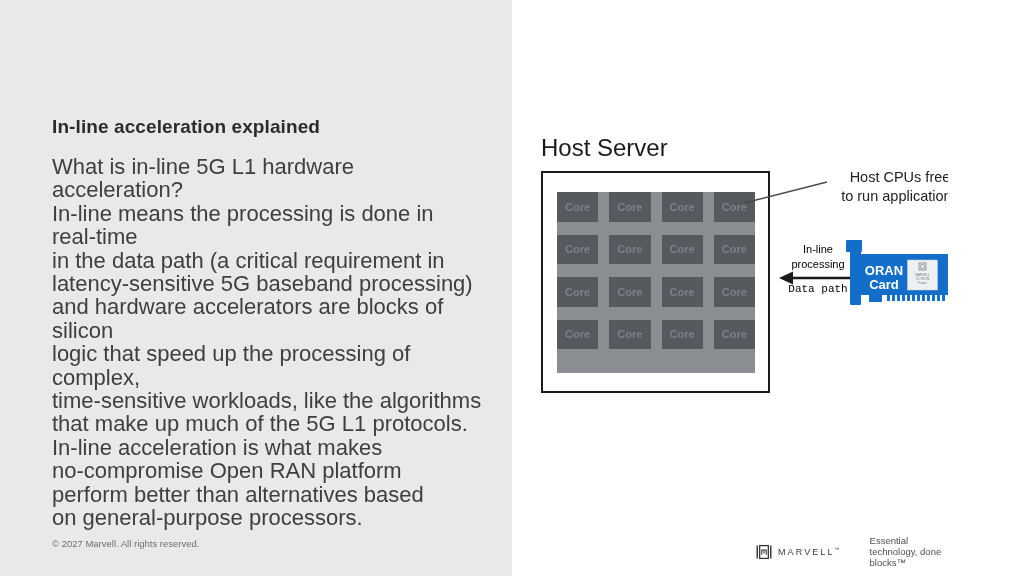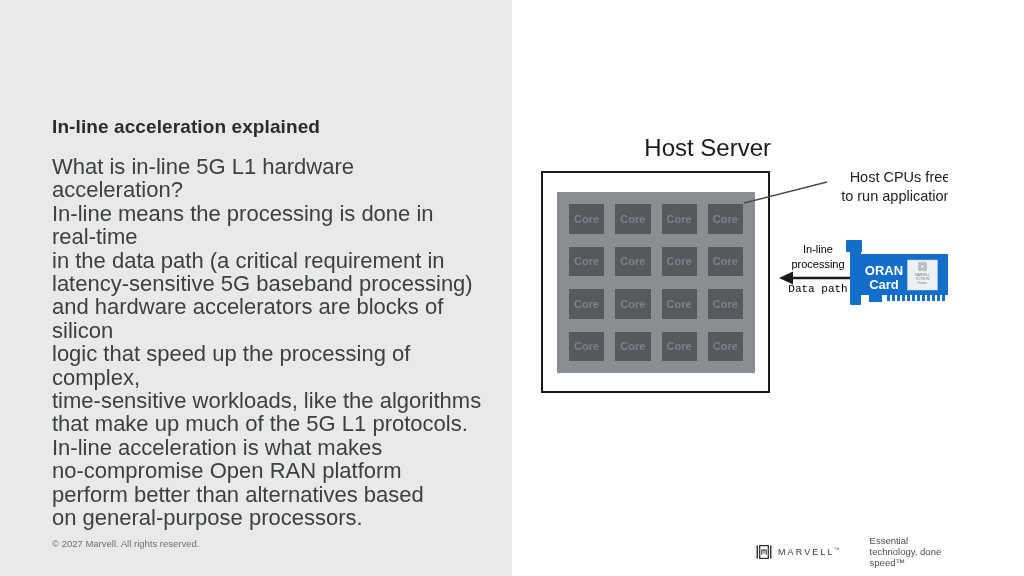--- a/index.html
+++ b/index.html
@@ -9,27 +9,27 @@
   
   .left-panel{position:absolute;left:0;top:0;width:512px;height:576px;background:#e8eae9;}
   .page-title{position:absolute;left:52px;top:116px;margin:0;font-size:19px;font-weight:bold;color:#2b2c2c;letter-spacing:0.1px;}
   .body-paragraph{position:absolute;left:52px;top:155px;width:430px;margin:0;
     font-size:22px;line-height:23.4px;color:#3e4040;white-space:pre-line;}
   .copyright{position:absolute;left:52px;top:538px;font-size:9.5px;color:#6e6f6f;}
 
   
   .right-panel{position:absolute;left:512px;top:0;width:512px;height:576px;background:#ffffff;}
 
-  .hs-title{position:absolute;left:29px;top:134px;width:230px;text-align:right;
+  .hs-title{position:absolute;left:29px;top:134px;width:230px;text-align:left;
     font-size:24px;color:#1b1b1b;font-weight:500;}
   .server-box{position:absolute;left:29px;top:171px;width:229px;height:222px;
     border:2px solid #1a1a1a;background:#ffffff;box-sizing:border-box;}
   .core-panel{position:absolute;left:14px;top:19px;width:198px;height:181px;background:#8a8e92;}
   .core-grid{display:grid;grid-template-columns:repeat(4,1fr);grid-template-rows:repeat(4,1fr);
-    column-gap:11px;row-gap:13px;padding:12px;height:157px;box-sizing:content-box;}
+    column-gap:11px;row-gap:13px;height:157px;box-sizing:content-box;}
   .core{background:#56595d;display:flex;align-items:center;justify-content:center;
     font-size:11px;font-weight:bold;color:#7d8187;}
   .apps-label{position:absolute;left:0;right:0;top:50%;transform:translateY(-50%);
     text-align:center;font-size:15px;font-weight:bold;color:#ffffff;letter-spacing:0.2px;}
 
   .callout-text{position:absolute;left:298px;top:168px;width:180px;text-align:center;
     font-size:14.5px;line-height:19px;color:#222;white-space:pre-line;}
 
   .small-label{position:absolute;font-size:11px;line-height:14.5px;color:#000000;
     text-align:center;white-space:pre-line;}
@@ -147,16 +147,16 @@
   <div class="footer-right">
     <div class="brand-lockup">
       <svg width="16" height="16" viewBox="0 0 20 20">
         <rect x="0.6" y="2" width="1.8" height="16" fill="#333"></rect>
         <rect x="17.6" y="2" width="1.8" height="16" fill="#333"></rect>
         <rect x="4.6" y="2" width="10.8" height="16" fill="none" stroke="#333" stroke-width="1.6"></rect>
         <path d="M7.2 13.5 V7.5 H12.8 V13.5 M10 7.5 V12" fill="none" stroke="#333" stroke-width="1.3"></path>
       </svg>
       <span class="wordmark"><span>MARVELL</span><sup>™</sup></span>
     </div>
-    <div class="tagline">Essential technology, done speed™</div>
+    <div class="tagline">Essential technology, done blocks™</div>
   </div>
 
 </div>
 
 </body></html>

